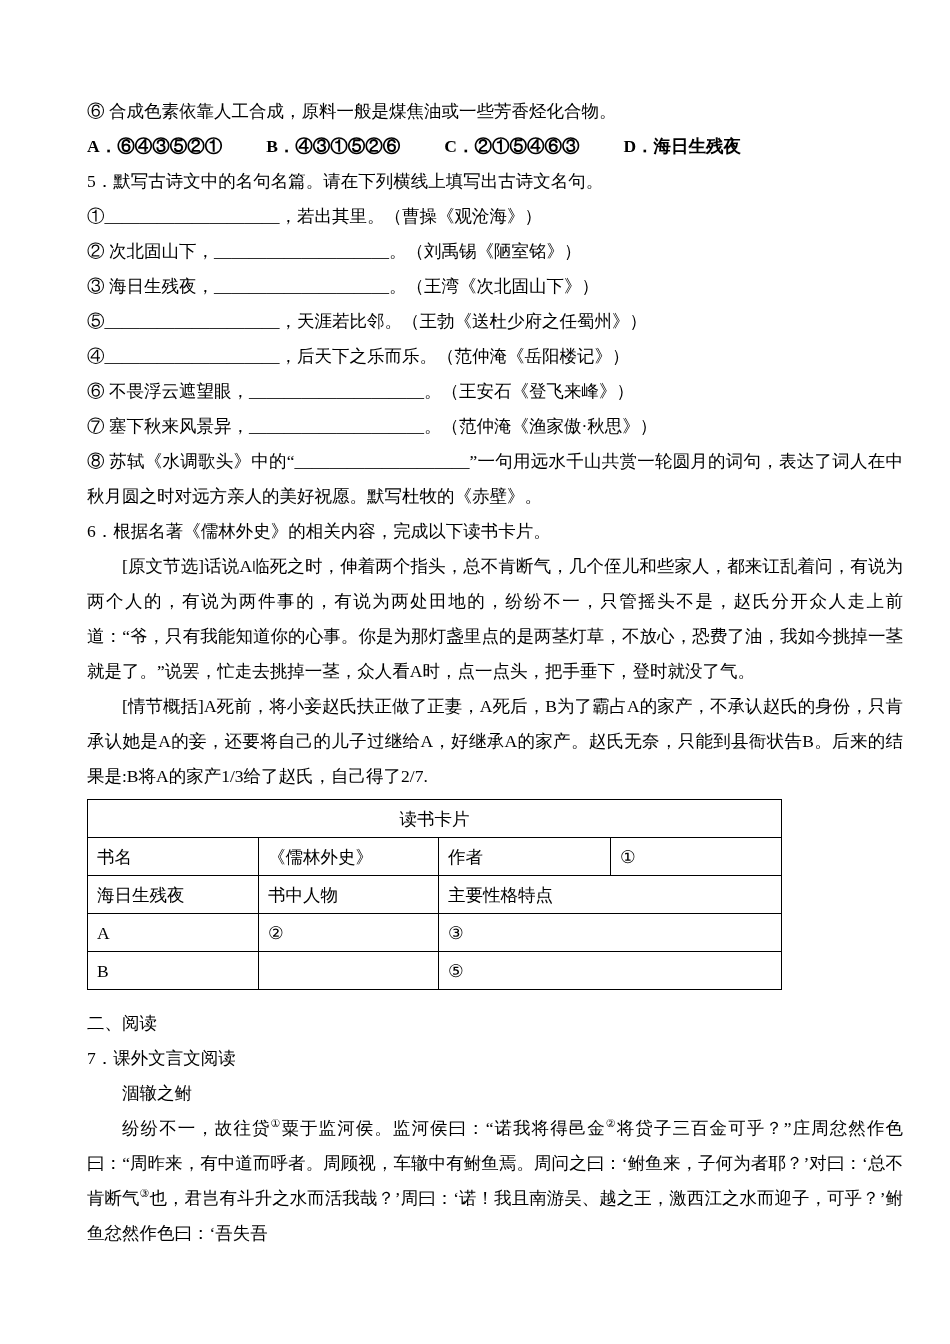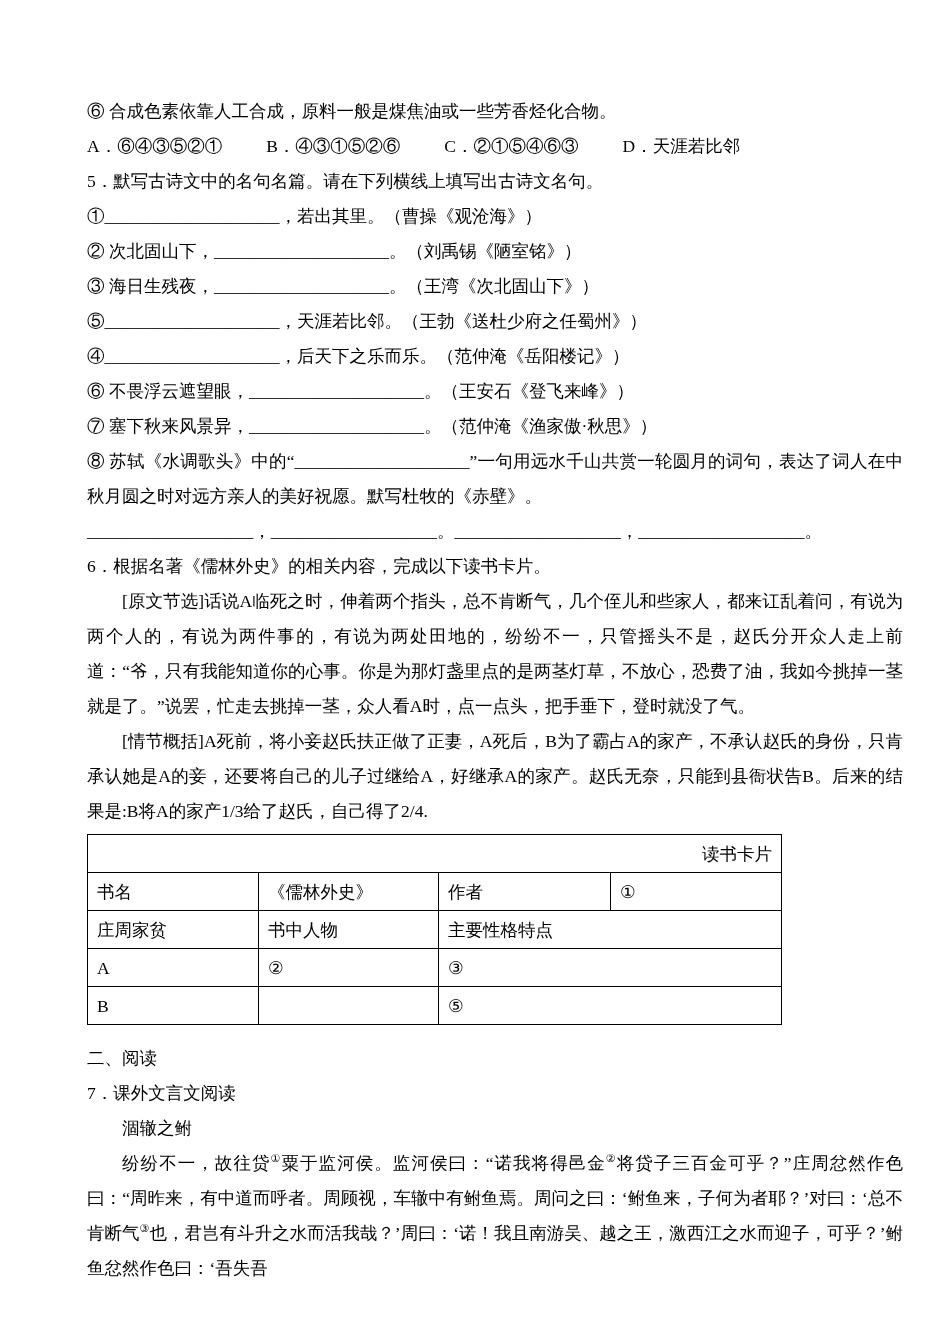--- a/index.html
+++ b/index.html
@@ -15,20 +15,21 @@
   }
   .page { padding: 94px 47px 0 47px; margin-left: 40px; }
   .line {
     line-height: 35px;
     text-align: justify;
   }
   .choices {
     display: flex;
     gap: 44px;
     line-height: 35px;
+    font-weight: bold;
   }
   p.para {
     margin: 0;
     line-height: 35px;
     text-align: justify;
     text-indent: 2em;
   }
   .indent { text-indent: 2em; }
   .section-heading {
     font-weight: normal;
@@ -42,76 +43,75 @@
     font-size: 17.5px;
   }
   table.card-table td {
     border: 1px solid #000000;
     padding: 5px 9px;
     height: 38px;
     vertical-align: middle;
     line-height: 24px;
   }
   td.card-title {
-    text-align: right;
+    text-align: center;
     height: 30px;
   }
   sup.fn {
     font-size: 11px;
     line-height: 0;
   }
 </style>
 </head>
 <body>
 
 <div class="page">
 
   <div class="line">⑥ 合成色素依靠人工合成，原料一般是煤焦油或一些芳香烃化合物。</div>
 
   <div class="choices">
     <span>A．⑥④③⑤②①</span>
     <span>B．④③①⑤②⑥</span>
     <span>C．②①⑤④⑥③</span>
-    <span>D．天涯若比邻</span>
+    <span>D．海日生残夜</span>
   </div>
 
   <div class="line">5．默写古诗文中的名句名篇。请在下列横线上填写出古诗文名句。</div>
   <div class="line">①____________________，若出其里。（曹操《观沧海》）</div>
   <div class="line">② 次北固山下，____________________。（刘禹锡《陋室铭》）</div>
   <div class="line">③ 海日生残夜，____________________。（王湾《次北固山下》）</div>
   <div class="line">⑤____________________，天涯若比邻。（王勃《送杜少府之任蜀州》）</div>
   <div class="line">④____________________，后天下之乐而乐。（范仲淹《岳阳楼记》）</div>
   <div class="line">⑥ 不畏浮云遮望眼，____________________。（王安石《登飞来峰》）</div>
   <div class="line">⑦ 塞下秋来风景异，____________________。（范仲淹《渔家傲·秋思》）</div>
   <div class="line">⑧ 苏轼《水调歌头》中的“____________________”一句用远水千山共赏一轮圆月的词句，表达了词人在中秋月圆之时对远方亲人的美好祝愿。默写杜牧的《赤壁》。</div>
-  <div class="line">___________________，___________________。___________________，___________________。</div>
 
   <div class="line">6．根据名著《儒林外史》的相关内容，完成以下读书卡片。</div>
   <p class="para">[原文节选]话说A临死之时，伸着两个指头，总不肯断气，几个侄儿和些家人，都来讧乱着问，有说为两个人的，有说为两件事的，有说为两处田地的，纷纷不一，只管摇头不是，赵氏分开众人走上前道：“爷，只有我能知道你的心事。你是为那灯盏里点的是两茎灯草，不放心，恐费了油，我如今挑掉一茎就是了。”说罢，忙走去挑掉一茎，众人看A时，点一点头，把手垂下，登时就没了气。</p>
-  <p class="para">[情节概括]A死前，将小妾赵氏扶正做了正妻，A死后，B为了霸占A的家产，不承认赵氏的身份，只肯承认她是A的妾，还要将自己的儿子过继给A，好继承A的家产。赵氏无奈，只能到县衙状告B。后来的结果是:B将A的家产1/3给了赵氏，自己得了2/4.</p>
+  <p class="para">[情节概括]A死前，将小妾赵氏扶正做了正妻，A死后，B为了霸占A的家产，不承认赵氏的身份，只肯承认她是A的妾，还要将自己的儿子过继给A，好继承A的家产。赵氏无奈，只能到县衙状告B。后来的结果是:B将A的家产1/3给了赵氏，自己得了2/7.</p>
 
   <table class="card-table">
     <colgroup>
       <col style="width:171px">
       <col style="width:180px">
       <col style="width:172px">
       <col style="width:171px">
     </colgroup>
     <tbody>
       <tr>
         <td class="card-title" colspan="4">读书卡片</td>
       </tr>
       <tr>
         <td>书名</td>
         <td>《儒林外史》</td>
         <td>作者</td>
         <td>①</td>
       </tr>
       <tr>
-        <td>庄周家贫</td>
+        <td>海日生残夜</td>
         <td>书中人物</td>
         <td colspan="2">主要性格特点</td>
       </tr>
       <tr>
         <td>A</td>
         <td>②</td>
         <td colspan="2">③</td>
       </tr>
       <tr>
         <td>B</td>

